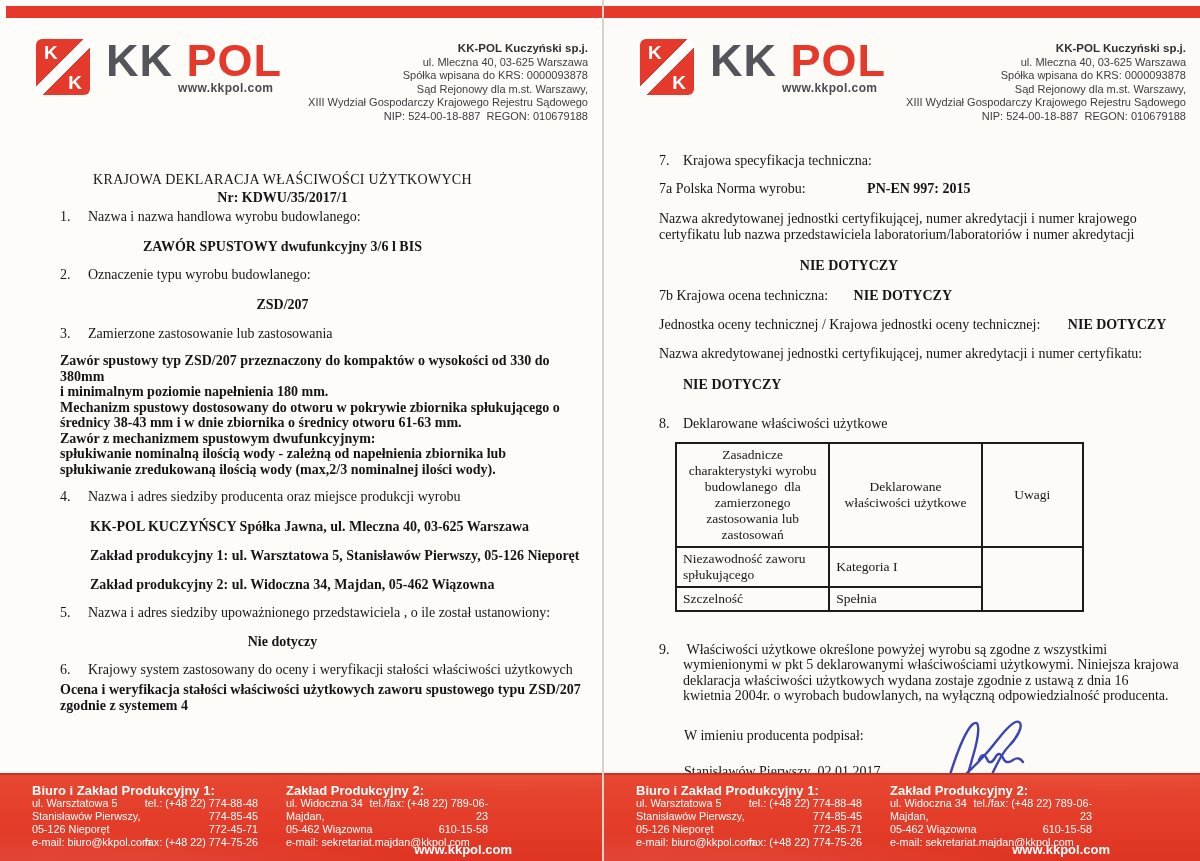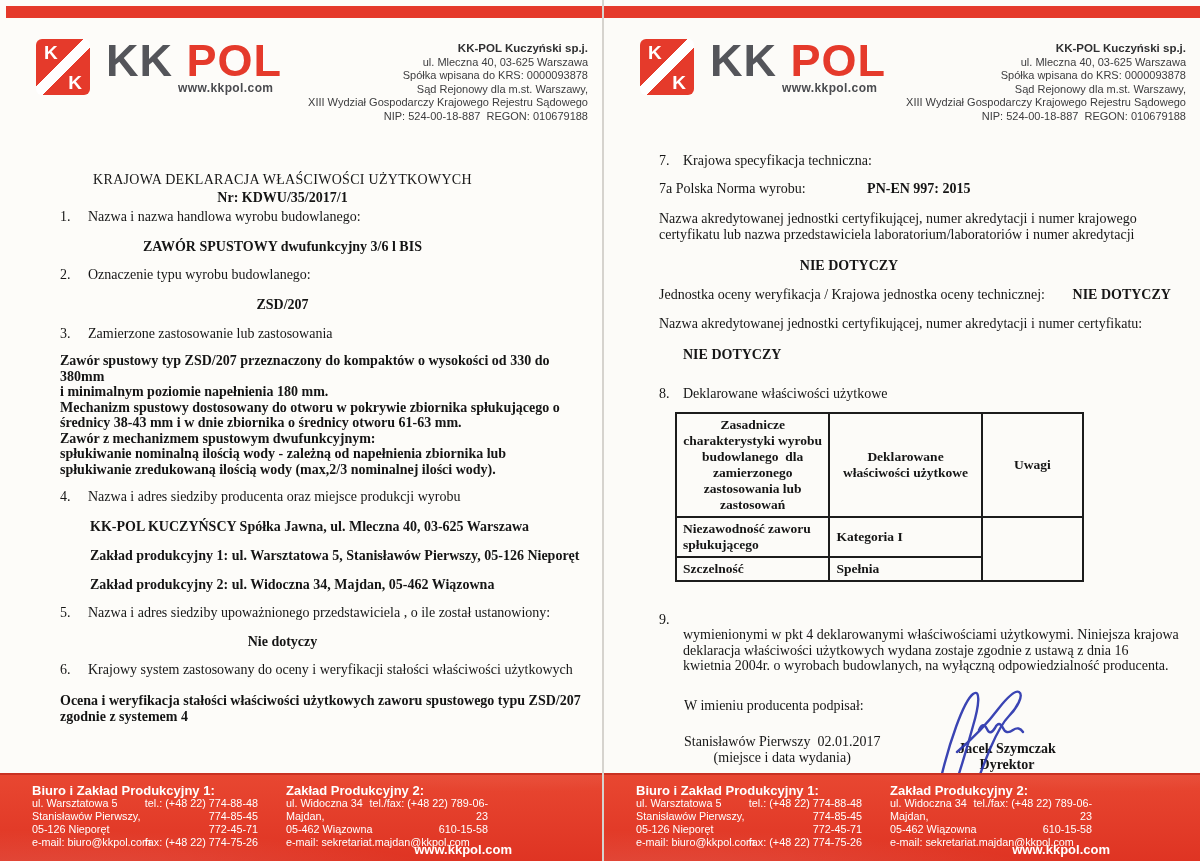--- a/index.html
+++ b/index.html
@@ -57,21 +57,21 @@
   .center1{width:445px;text-align:center;}
   .center2{width:380px;text-align:center;}
   .item{display:flex;}
   .item .no{flex:0 0 28px;}
   .page-2 .item .no{flex:0 0 24px;}
   .tight{line-height:15.5px;}
   .sub{margin-left:30px;}
 
   
   table.decl{border-collapse:collapse;margin:10px 0 0 16px;width:409px;font-size:13.5px;line-height:16px;}
-  table.decl th,table.decl td{border:2px solid #1c1c1c;padding:3px 6px;vertical-align:middle;font-weight:bold;}
+  table.decl th,table.decl td{border:2px solid #1c1c1c;padding:3px 6px;vertical-align:middle;font-weight:normal;}
   table.decl th{text-align:center;height:64px;}
   table.decl td{height:34px;}
 
   
   .sig-row{position:relative;margin-top:20px;height:120px;}
   .sig-left{margin-left:25px;display:inline-block;text-align:center;}
   .sig-right{position:absolute;left:278px;top:7px;text-align:center;width:140px;font-weight:bold;}
   .sig-svg{position:absolute;left:268px;top:-52px;width:120px;height:118px;pointer-events:none;}
 
   
@@ -159,21 +159,21 @@
     <div class="item" style="margin-top:12px;">
       <span class="no">5.</span>
       <span>Nazwa i adres siedziby upoważnionego przedstawiciela , o ile został ustanowiony:</span>
     </div>
     <div class="center1 b" style="margin-top:13px;">Nie dotyczy</div>
 
     <div class="item" style="margin-top:12px;">
       <span class="no">6.</span>
       <span>Krajowy system zastosowany do oceny i weryfikacji stałości właściwości użytkowych</span>
     </div>
-    <div class="b tight" style="margin-top:15px;">
+    <div class="b tight" style="margin-top:4px;">
       <div>Ocena i weryfikacja stałości właściwości użytkowych zaworu spustowego typu ZSD/207</div>
       <div>zgodnie z systemem 4</div>
     </div>
   </div>
 
   <div class="ftr">
     <div class="f-a">
       <div class="f-head">Biuro i Zakład Produkcyjny 1:</div>
       <div>ul. Warsztatowa 5</div>
       <div>Stanisławów Pierwszy,</div>
@@ -235,23 +235,27 @@
       <span>7a Polska Norma wyrobu:</span>
       <span class="b" style="margin-left:58px;">PN-EN 997: 2015</span>
     </div>
 
     <div class="tight" style="margin-top:14px;">
       <div>Nazwa akredytowanej jednostki certyfikującej, numer akredytacji i numer krajowego</div>
       <div>certyfikatu lub nazwa przedstawiciela laboratorium/laboratoriów i numer akredytacji</div>
       <div class="b center2">NIE DOTYCZY</div>
     </div>
 
+    <div style="margin-top:14px;">
+      <span>7b Krajowa ocena techniczna:</span>
+      <span class="b" style="margin-left:22px;">NIE DOTYCZY</span>
+    </div>
 
     <div style="margin-top:13px;">
-      <span>Jednostka oceny weryfikacja / Krajowa jednostka oceny technicznej:</span>
+      <span>Jednostka oceny technicznej / Krajowa jednostki oceny technicznej:</span>
       <span class="b" style="margin-left:24px;">NIE DOTYCZY</span>
     </div>
 
     <div class="tight" style="margin-top:13px;">
       <div>Nazwa akredytowanej jednostki certyfikującej, numer akredytacji i numer certyfikatu:</div>
       <div class="b" style="padding-left:24px;">NIE DOTYCZY</div>
     </div>
 
     <div class="item" style="margin-top:23px;">
       <span class="no">8.</span>
@@ -273,22 +277,22 @@
       <tr>
         <td style="height:24px;">Szczelność</td>
         <td style="height:24px;">Spełnia</td>
       </tr>
     </tbody>
       </table>
 
     <div class="item tight" style="margin-top:30px;">
       <span class="no">9.</span>
       <span>
-        <br>
-        <span>wymienionymi w pkt 4 deklarowanymi właściwościami użytkowymi. Niniejsza krajowa</span><br>
+        <span class="ws"> Właściwości użytkowe określone powyżej wyrobu są zgodne z wszystkimi</span><br>
+        <span>wymienionymi w pkt 5 deklarowanymi właściwościami użytkowymi. Niniejsza krajowa</span><br>
         <span>deklaracja właściwości użytkowych wydana zostaje zgodnie z ustawą z dnia 16</span><br>
         <span>kwietnia 2004r. o wyrobach budowlanych, na wyłączną odpowiedzialność producenta.</span>
       </span>
     </div>
 
     <div style="margin-top:24px;margin-left:25px;">W imieniu producenta podpisał:</div>
 
     <div class="sig-row">
       <div class="sig-left">
         <div class="ws">Stanisławów Pierwszy  02.01.2017</div>

